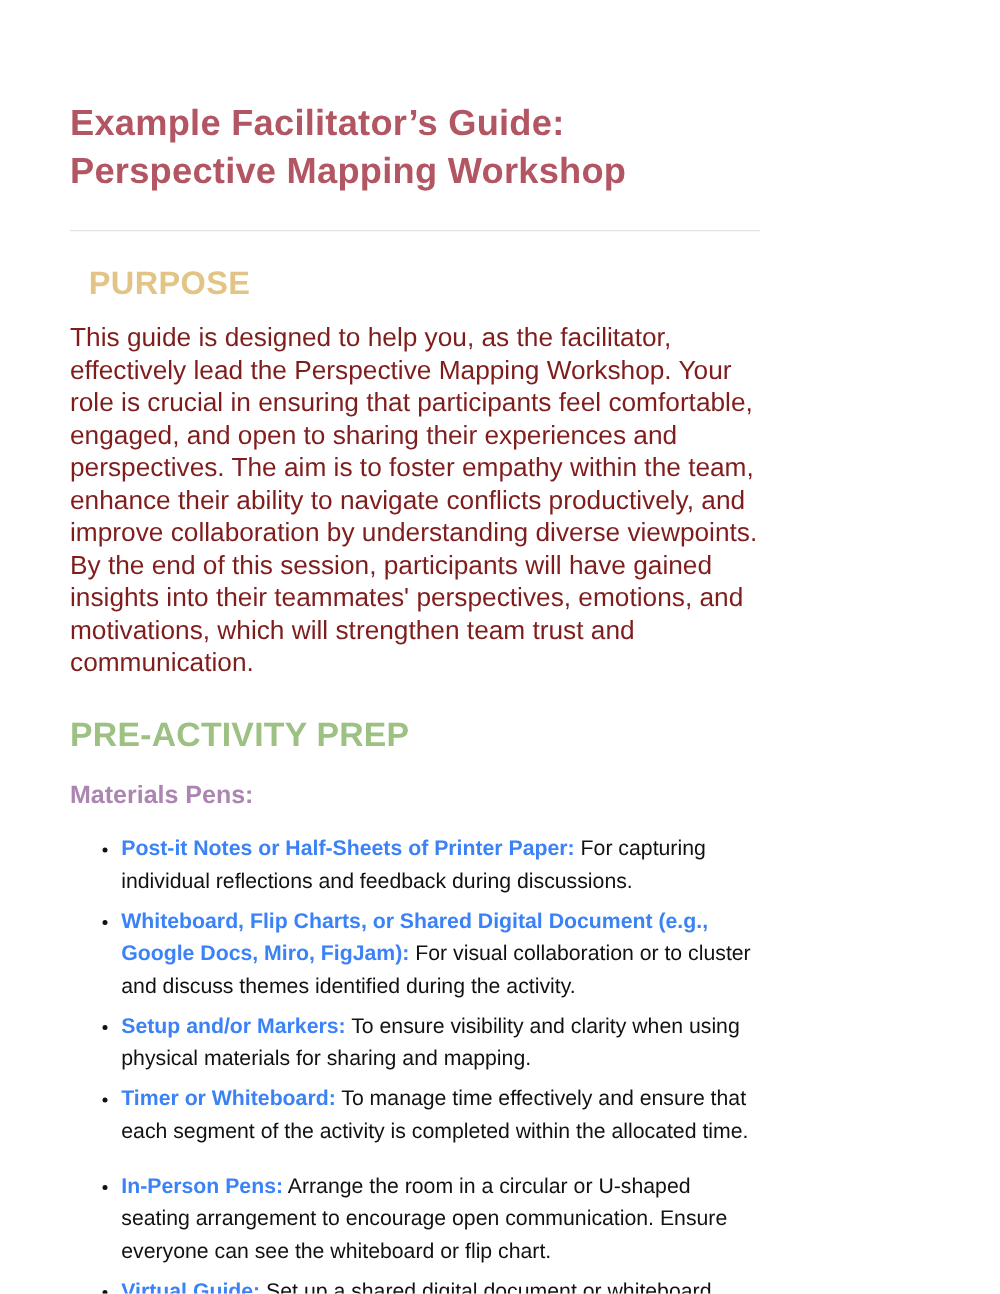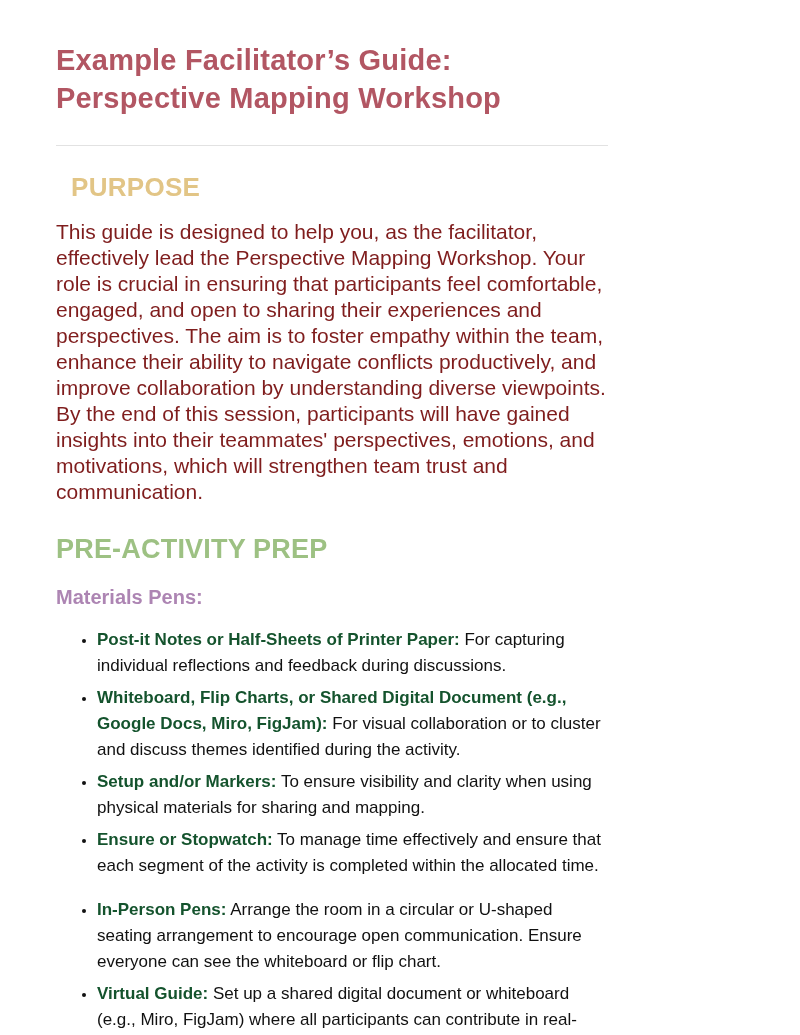--- a/index.html
+++ b/index.html
@@ -5,21 +5,21 @@
   html, body {
     margin: 0;
     padding: 0;
     background: #ffffff;
   }
   .page {
     width: 664px;
     height: 1035px;
     box-sizing: border-box;
     background: #ffffff;
-    padding: 41px 56px 40px 56px;
+    padding: 80px 56px 40px 56px;
     font-family: "Liberation Sans", sans-serif;
     color: #111111;
     overflow: hidden;
   }
   .doc-title {
     margin: 0;
     font-size: 29px;
     line-height: 38px;
     font-weight: bold;
     color: #b25663;
@@ -71,21 +71,21 @@
   }
   ul.doc-list li {
     margin-bottom: 6px;
   }
   ul.doc-list li::marker {
     color: #111111;
     font-size: 14px;
   }
   .li-lead {
     font-weight: bold;
-    color: #14532d;
+    color: #3b82f6;
   }
 </style>
 </head>
 <body>
 
 <div class="page">
 
   <h1 class="doc-title">Example Facilitator’s Guide: Perspective Mapping Workshop</h1>
 
   <hr class="divider">
@@ -105,21 +105,21 @@
     </li>
     <li>
       <span class="li-lead">Whiteboard, Flip Charts, or Shared Digital Document (e.g., Google Docs, Miro, FigJam):</span>
       <span>For visual collaboration or to cluster and discuss themes identified during the activity.</span>
     </li>
     <li>
       <span class="li-lead">Setup and/or Markers:</span>
       <span>To ensure visibility and clarity when using physical materials for sharing and mapping.</span>
     </li>
     <li>
-      <span class="li-lead">Ensure or Stopwatch:</span>
+      <span class="li-lead">Timer or Whiteboard:</span>
       <span>To manage time effectively and ensure that each segment of the activity is completed within the allocated time.</span>
     </li>
   </ul>
 
 
   <ul class="doc-list">
     <li>
       <span class="li-lead">In-Person Pens:</span>
       <span>Arrange the room in a circular or U-shaped seating arrangement to encourage open communication. Ensure everyone can see the whiteboard or flip chart.</span>
     </li>

